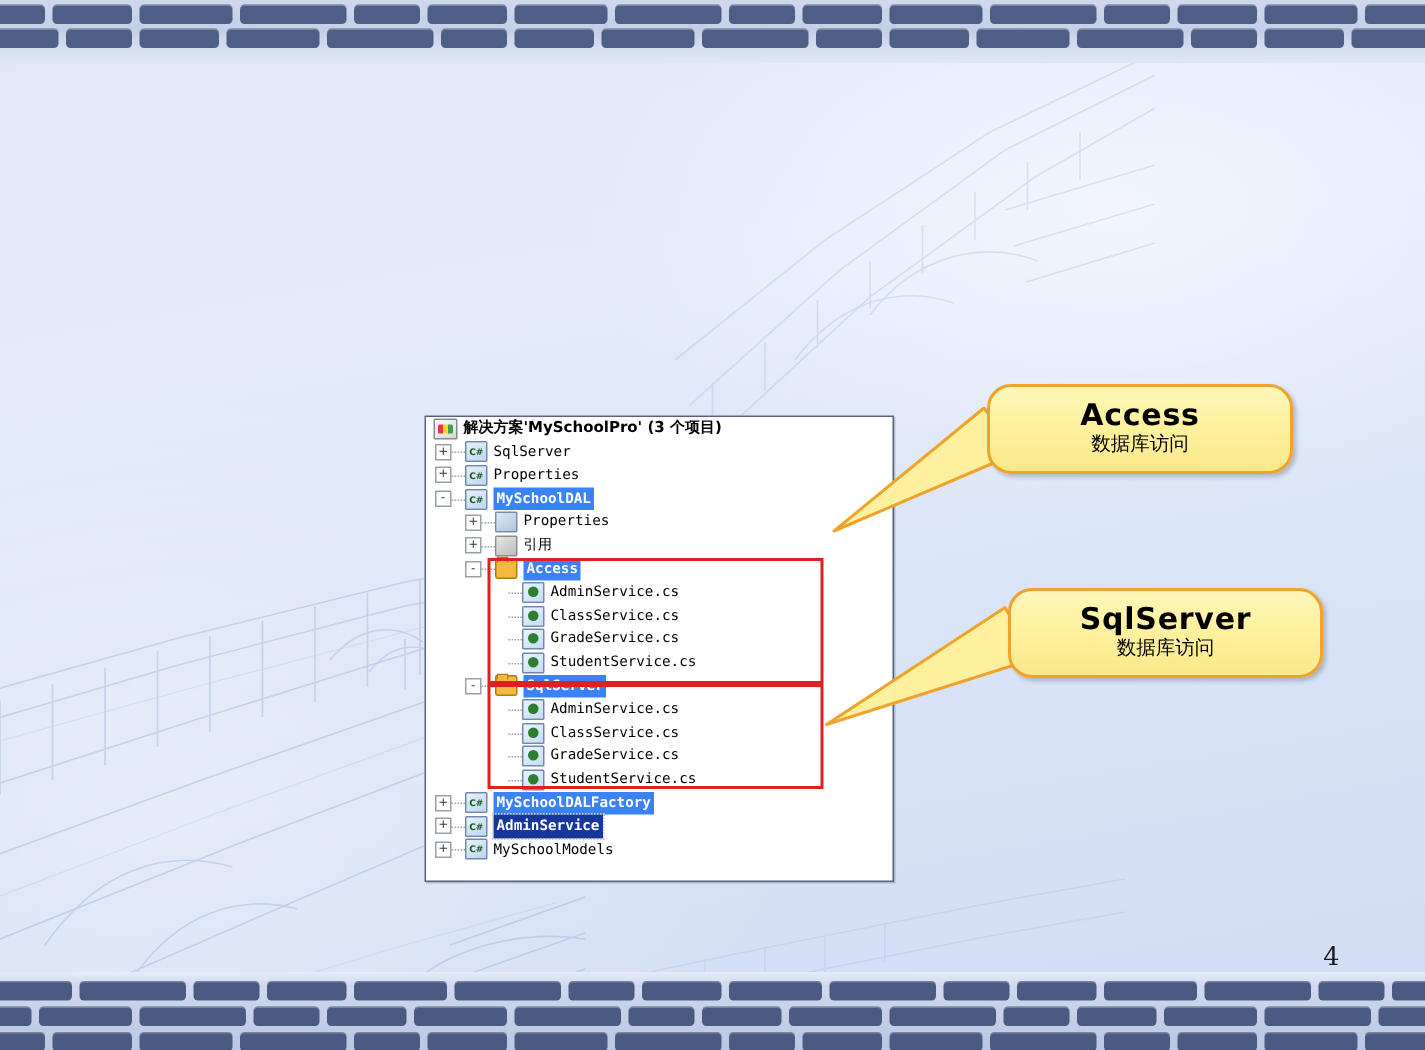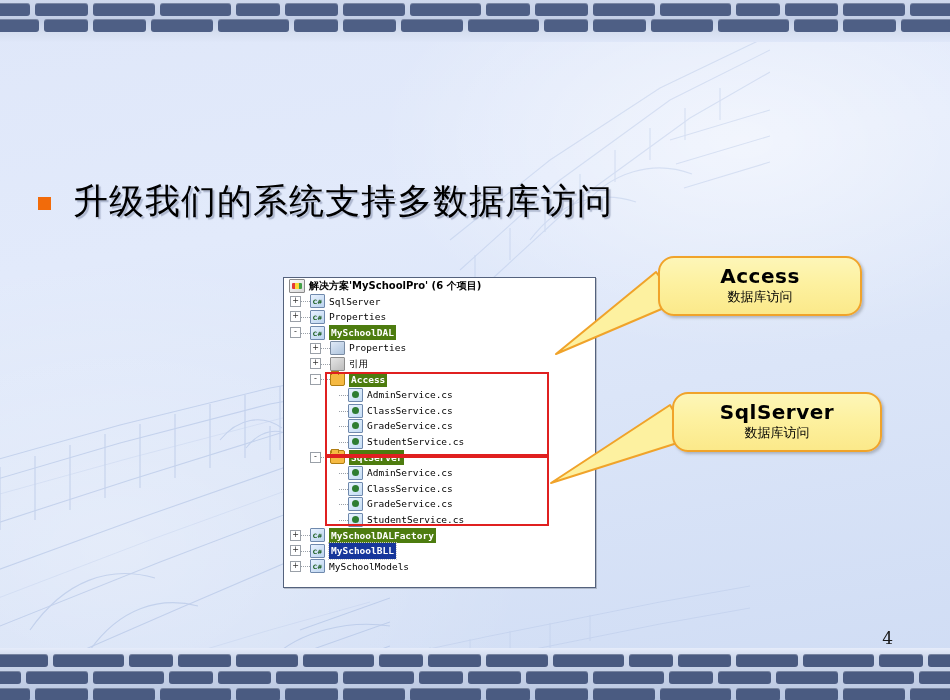--- a/index.html
+++ b/index.html
@@ -78,21 +78,21 @@
   .ico.folder{background:#f5b942;border:1px solid #b07d12;border-radius:1px 2px 2px 2px;}
   .ico.folder:before{content:"";position:absolute;left:0;top:-2px;width:6px;height:3px;
     background:#f5b942;border:1px solid #b07d12;border-bottom:none;border-radius:1px 1px 0 0;}
   .ico.props{background:linear-gradient(145deg,#dfe9f6,#aec4dd);border:1px solid #7a8ca3;border-radius:1px;}
   .ico.ref{background:linear-gradient(145deg,#e5e5e5,#bdbdbd);border:1px solid #8d8d8d;border-radius:1px;}
   .ico.sln{width:14px;height:12px;background:linear-gradient(145deg,#fdfdfd,#d8d8d8);
     border:1px solid #8a8a8a;border-radius:1px;}
   .ico.sln:after{content:"";position:absolute;left:2px;top:3px;width:10px;height:6px;
     background:linear-gradient(90deg,#e53935 0 34%,#fdd835 34% 67%,#43a047 67% 100%);border-radius:1px;}
   .lbl{flex:0 0 auto;}
-  .lbl.sel{background:#4d7c0f;color:#fff;padding:0 2px;}
+  .lbl.sel{background:#3b82f6;color:#fff;padding:0 2px;}
   .lbl.focus{background:#17379b;color:#fff;padding:0 2px;outline:1px dotted #c8c8c8;}
   .lbl.bold{font-weight:bold;}
   .slnhdr{font-family:"DejaVu Sans","Liberation Sans",sans-serif;font-size:10px;font-weight:bold;}
 
   
   .redbox{position:absolute;border:2px solid #e02020;box-sizing:border-box;}
 
   
   .callout{position:absolute;}
   .bubble{
@@ -260,29 +260,25 @@
         <i style="left: 593px; width: 62px;"></i>
         <i style="left: 660px; width: 71px;"></i>
         <i style="left: 736px; width: 44px;"></i>
         <i style="left: 785px; width: 53px;"></i>
         <i style="left: 843px; width: 62px;"></i>
         <i style="left: 910px; width: 71px;"></i>
       </div>
   </div>
 
 
-  <div id="bullet-row">
-    <div id="bullet-marker"></div>
-    <div id="bullet-text">升级我们的系统支持多数据库访问</div>
-  </div>
 
   <div id="tree-panel">
     <div class="trow" style="padding-left:5px;">
       <span class="ico sln"></span>
-      <span class="lbl slnhdr">解决方案'MySchoolPro' (6 个项目)</span>
+      <span class="lbl slnhdr">解决方案'MySchoolPro' (3 个项目)</span>
     </div>
     <div id="tree-rows">
         <div class="trow" style="padding-left: 6px;">
           <span class="exp">+</span>
           <span class="dash"></span>
           <span class="ico cs"></span>
           <span class="lbl">SqlServer</span>
         </div>
         <div class="trow" style="padding-left: 6px;">
           <span class="exp">+</span>
@@ -371,21 +367,21 @@
         <div class="trow" style="padding-left: 6px;">
           <span class="exp">+</span>
           <span class="dash"></span>
           <span class="ico cs"></span>
           <span class="lbl sel bold">MySchoolDALFactory</span>
         </div>
         <div class="trow" style="padding-left: 6px;">
           <span class="exp">+</span>
           <span class="dash"></span>
           <span class="ico cs"></span>
-          <span class="lbl focus bold">MySchoolBLL</span>
+          <span class="lbl focus bold">AdminService</span>
         </div>
         <div class="trow" style="padding-left: 6px;">
           <span class="exp">+</span>
           <span class="dash"></span>
           <span class="ico cs"></span>
           <span class="lbl">MySchoolModels</span>
         </div>
       </div>
 
     <div class="redbox" style="left:41px;top:94px;width:224px;height:84px;"></div>

